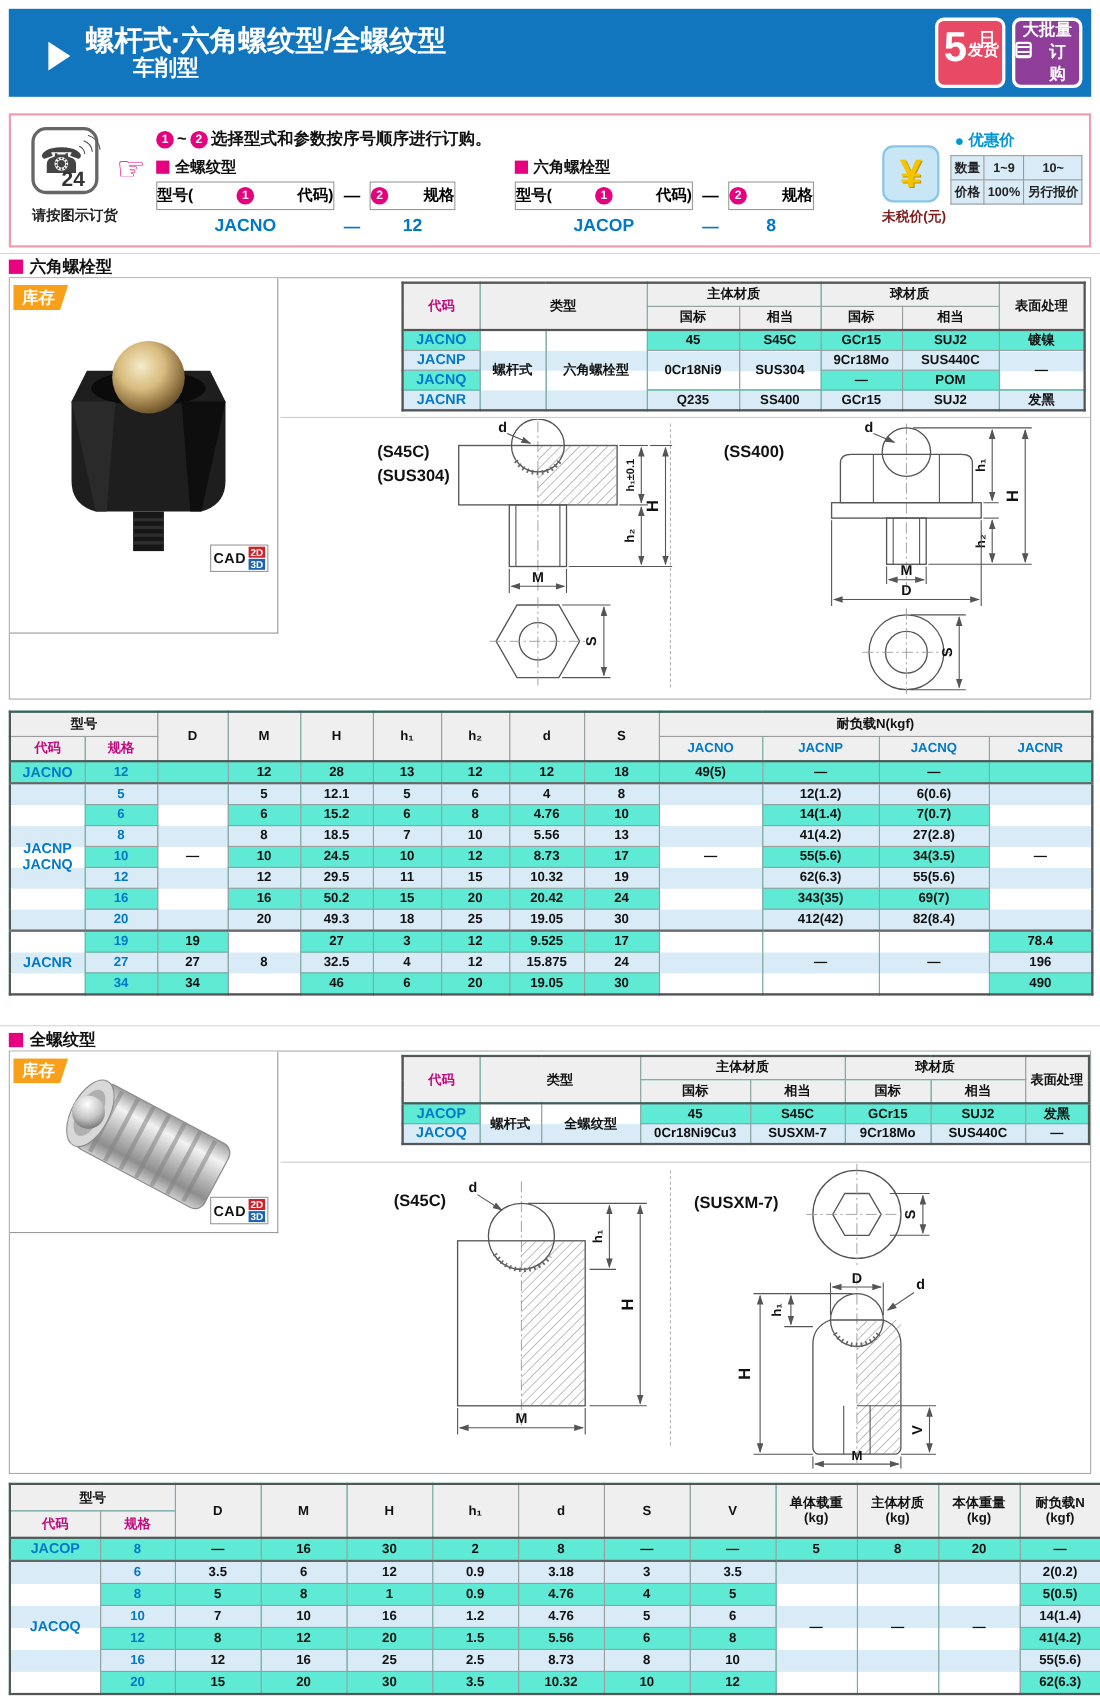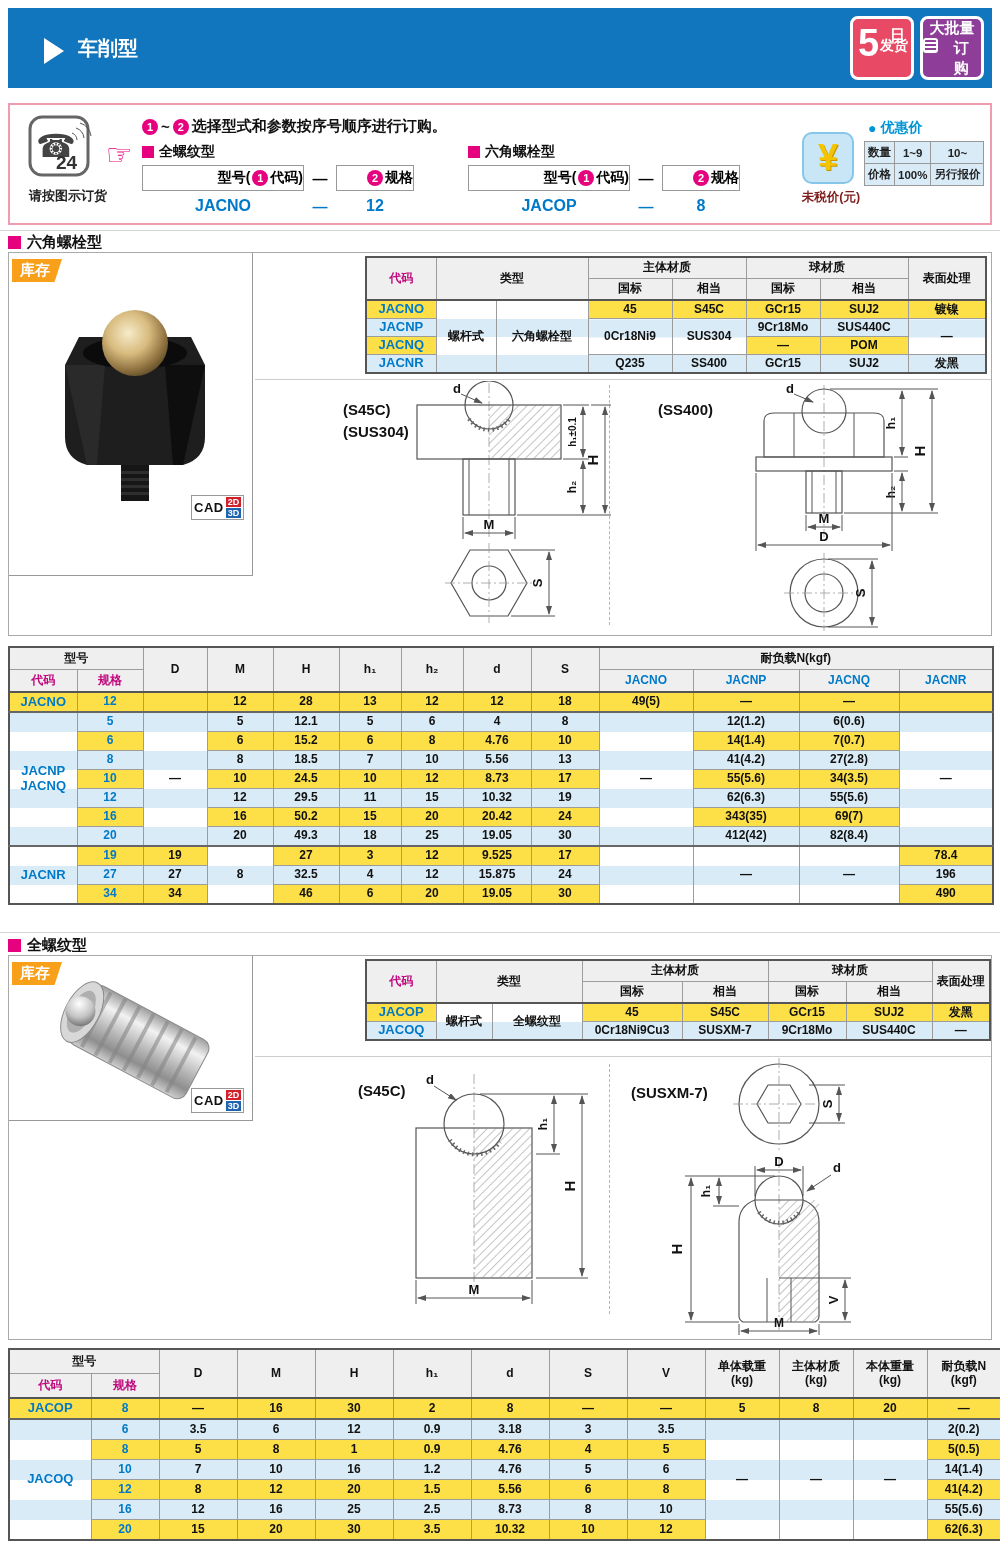--- a/index.html
+++ b/index.html
@@ -4,21 +4,21 @@
 <style>
   html,body{margin:0;padding:0;background:#fff;}
   body{width:1000px;height:1542px;position:relative;font-family:"Liberation Sans","DejaVu Sans",sans-serif;}
   .abs{position:absolute;}
   
   .topbar{left:8px;top:8px;width:984px;height:80px;background:#1176BD;display:flex;align-items:center;box-sizing:border-box;padding-left:22px;}
   .ptitle{color:#fff;font-size:44px;font-weight:bold;letter-spacing:3px;line-height:1;}
   .parrow{width:0;height:0;border-left:20px solid #fff;border-top:13px solid transparent;border-bottom:13px solid transparent;margin:6px 14px 0 14px;}
   .subtl{color:#fff;line-height:1.15;}
   .subtl .s1{font-size:26px;font-weight:bold;}
-  .subtl .s2{font-size:20px;font-weight:bold;}
+  .subtl .s2{font-size:20px;font-weight:bold;margin-left:43px;}
   .badges{margin-left:auto;display:flex;gap:6px;margin-right:8px;}
   .ship{width:64px;height:64px;background:#E84A66;border:3px solid #fff;border-radius:8px;box-sizing:border-box;position:relative;color:#fff;font-weight:bold;}
   .shipnum{position:absolute;left:5px;top:5px;font-size:38px;line-height:1;}
   .shipunit{position:absolute;right:6px;top:7px;font-size:15px;}
   .shiplab{position:absolute;right:3px;bottom:22px;font-size:14px;}
   .bulk{width:64px;height:64px;background:#8E3E99;border:3px solid #fff;border-radius:8px;box-sizing:border-box;color:#fff;font-weight:bold;font-size:15px;display:flex;flex-direction:column;align-items:center;justify-content:center;line-height:1.35;}
   .bulk .r2{display:flex;gap:16px;}
   .bubble{display:inline-block;width:12px;height:11px;border:2px solid #fff;border-radius:3px;background:repeating-linear-gradient(180deg,transparent 0 2px,#fff 2px 4px);}
   
   .orderbox{left:8px;top:103px;width:984px;height:122px;border:2px solid #F09CB0;box-sizing:border-box;background:#fff;}
@@ -26,21 +26,21 @@
   .phonecap{left:2px;top:82px;width:112px;text-align:center;font-size:13px;font-weight:bold;color:#222;}
   .finger{left:96px;top:32px;font-size:30px;color:#E6017E;font-weight:bold;}
   .steps{left:132px;top:12px;display:flex;align-items:center;gap:3px;font-size:15px;font-weight:bold;color:#111;}
   .numc{display:inline-block;width:16px;height:16px;border-radius:50%;background:#E6017E;color:#fff;font-size:11px;line-height:16px;text-align:center;font-weight:bold;}
   .ogroup{width:300px;}
   .og1{left:132px;top:38px;}
   .og2{left:458px;top:38px;}
   .oghead{display:flex;align-items:center;gap:5px;font-size:14px;font-weight:bold;color:#111;height:18px;}
   .sq{display:inline-block;width:12px;height:12px;background:#E6017E;}
   .boxrow{display:flex;align-items:center;margin-top:4px;}
-  .mbox{height:26px;border:1px solid #999;display:flex;align-items:center;justify-content:flex-end;gap:2px;font-size:14px;font-weight:bold;background:#fff;box-sizing:border-box;}
+  .mbox{height:26px;border:1px solid #999;display:flex;align-items:center;justify-content:space-between;gap:2px;font-size:14px;font-weight:bold;background:#fff;box-sizing:border-box;}
   .mbox1{width:162px;}
   .mbox2{width:78px;}
   .dashmid{width:32px;text-align:center;font-weight:bold;font-size:15px;}
   .exrow{display:flex;align-items:center;margin-top:6px;color:#0079C8;font-weight:bold;font-size:16px;}
   .exc1{width:162px;text-align:center;}
   .exc2{width:78px;text-align:center;}
   .yenicon{left:792px;top:27px;width:52px;height:52px;background:#C8E6F5;border:2px solid #86C6E8;border-radius:10px;box-sizing:border-box;display:flex;align-items:center;justify-content:center;font-size:36px;font-weight:bold;color:#F5C400;text-shadow:1px 1px 0 #C79400;}
   .untaxed{left:776px;top:84px;width:90px;text-align:center;font-size:12.5px;font-weight:bold;color:#7f1d1d;}
   .discount{left:858px;top:14px;font-size:14px;font-weight:bold;color:#0096D6;display:flex;align-items:center;gap:4px;}
   .ptable{left:854px;top:36px;border-collapse:collapse;font-size:11.5px;font-weight:bold;color:#222;}
@@ -58,21 +58,21 @@
   .photo2{height:165px;}
   .stock{left:3px;top:6px;background:#F9A01B;color:#fff;font-size:15px;font-weight:bold;padding:2px 12px 2px 8px;clip-path:polygon(0 0,100% 0,85% 100%,0 100%);}
   .cad{display:flex;align-items:center;background:#fff;border:1px solid #999;padding:1px 2px;gap:2px;}
   .cadtxt{font-size:13px;font-weight:bold;color:#111;letter-spacing:0.5px;}
   .cadstack{display:flex;flex-direction:column;gap:1px;}
   .c2d,.c3d{font-size:9px;font-weight:bold;color:#fff;line-height:10px;padding:0 2px;text-align:center;}
   .c2d{background:#D0202A;} .c3d{background:#1E64AE;}
   .hline{border-top:1px solid #ccc;height:0;}
   .dashsep{border-left:1px dashed #b5b5b5;width:0;}
   
-  .dtable{border-collapse:collapse;table-layout:fixed;position:absolute;border:2px solid #555;background:#fde047;padding-left:18px;}
+  .dtable{border-collapse:collapse;table-layout:fixed;position:absolute;border:2px solid #555;background:#5eead4;padding-left:18px;}
   .dtable th,.dtable td{border:1px solid #9c9c9c;text-align:center;vertical-align:middle;font-weight:bold;font-size:12px;color:#111;padding:0;white-space:pre-line;line-height:1.15;overflow:hidden;}
   .dtable thead th{background:#EFEFEF;}
   .dtable thead{border-bottom:2px solid #555;}
   .dtable tr.rb td{background:#D8EBF7;}
   .dtable tr.grp th,.dtable tr.grp td{border-top:2px solid #666;}
   .dtable .code{color:#0079C8;font-size:13px;}
   .dtable .codeh{color:#0079C8;}
   .dtable .spec{color:#0079C8;}
   .dtable .mag{color:#C00A7E;}
   .dtable td.mA{background:repeating-linear-gradient(180deg,#D8EBF7 0 var(--band),#fff var(--band) calc(var(--band)*2)) !important;}
@@ -94,20 +94,21 @@
   svg .ln{stroke:#555;stroke-width:1.2;fill:none;}
   svg .thin{stroke:#555;stroke-width:1;fill:none;}
   svg .cl{stroke:#999;stroke-width:0.8;stroke-dasharray:10 3 2 3;fill:none;}
 </style>
 </head>
 <body>
 
 <div class="abs topbar">
   <span class="parrow"></span>
   <div class="subtl">
+    <div class="s1">螺杆式·六角螺纹型/全螺纹型</div>
     <div class="s2">车削型</div>
   </div>
   <div class="badges">
     <div class="ship">
       <span class="shipnum">5</span>
       <span class="shipunit">日</span>
       <span class="shiplab">发货</span>
     </div>
     <div class="bulk">
       <div>大批量</div>

